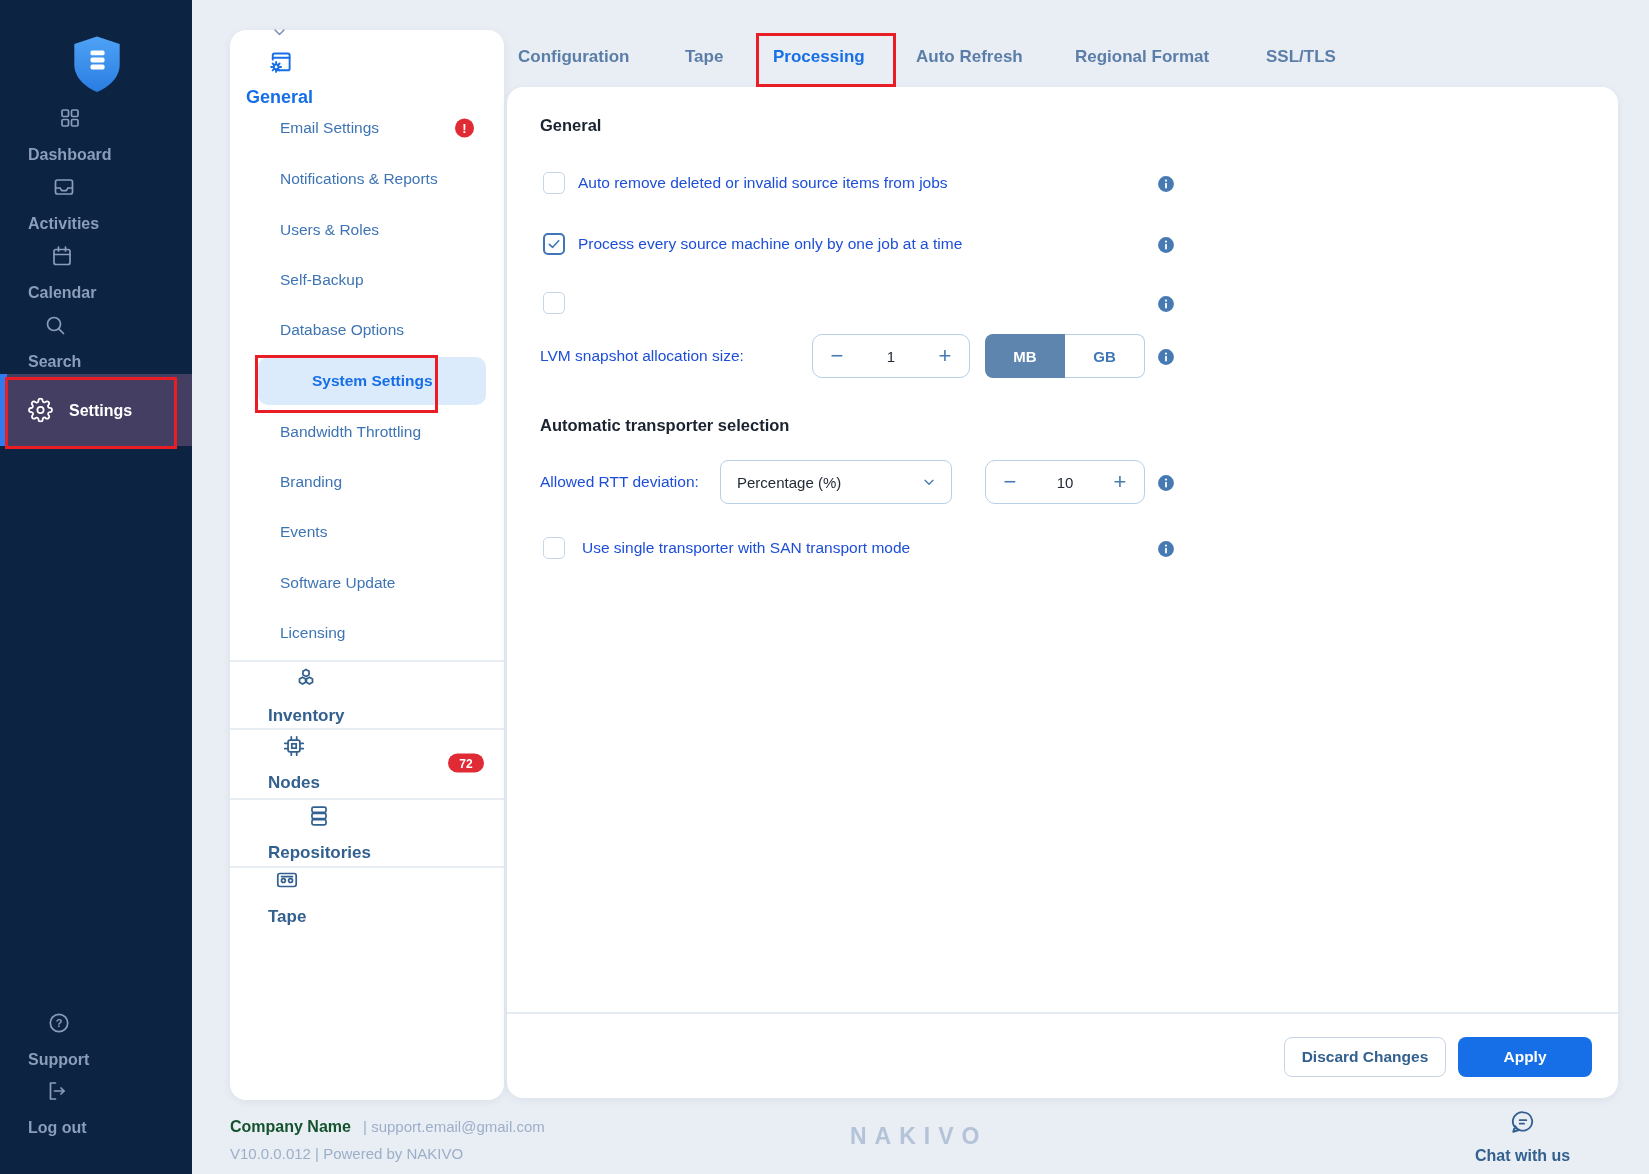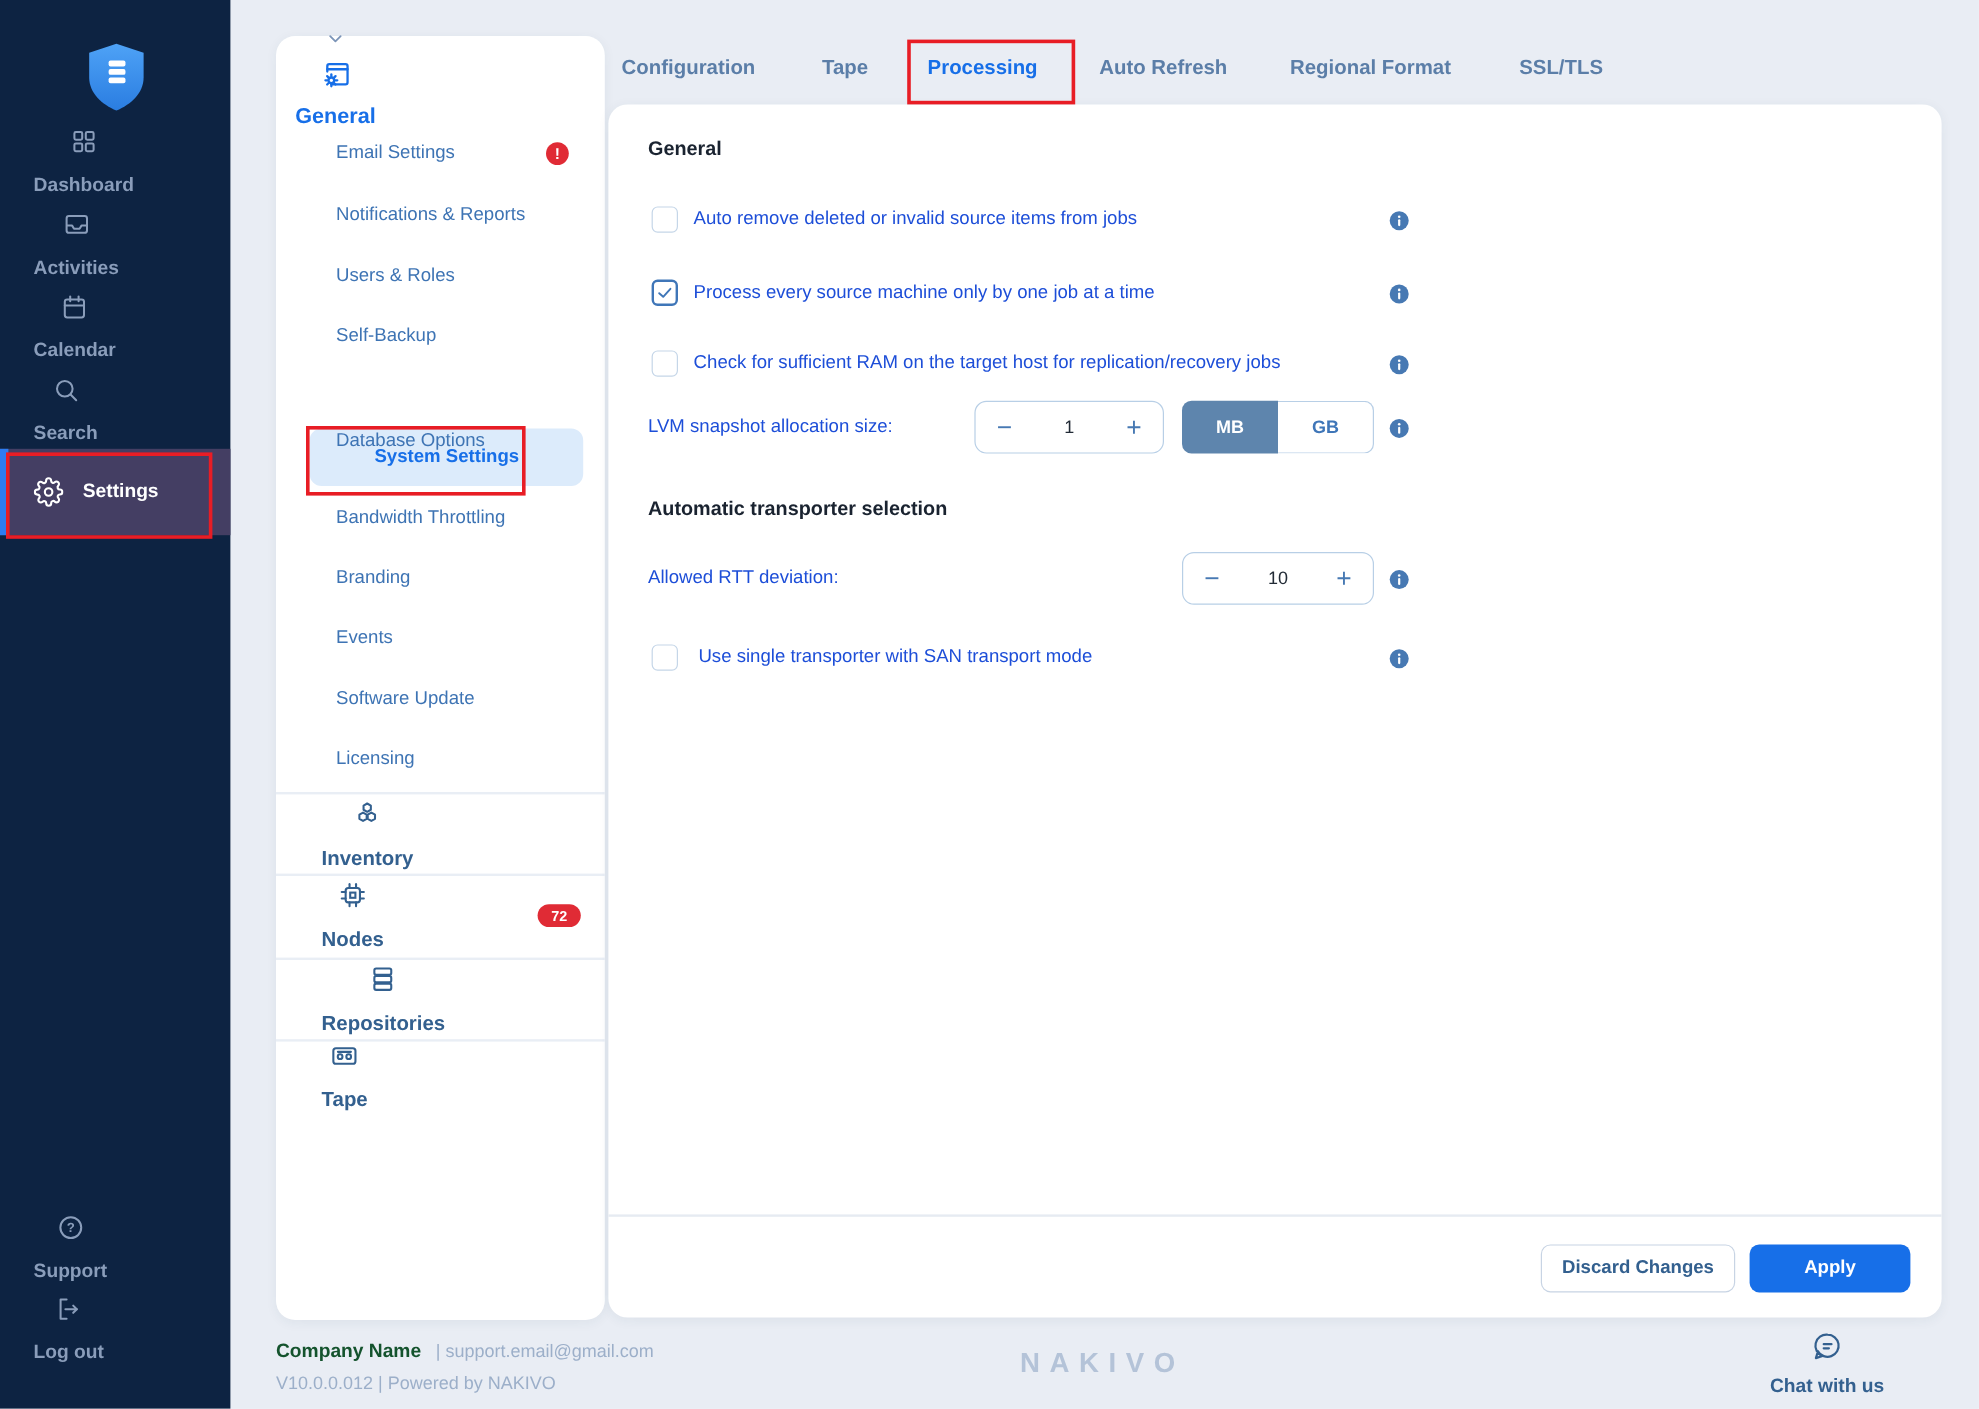--- a/index.html
+++ b/index.html
@@ -183,21 +183,21 @@
         <line x1="11.2" y1="13.3" x2="12.1" y2="12.4"></line>
     </svg>
     <span>General</span>
   </div>
 
   <div class="abs cv nav-sub" style="left:280px;top:128px;">Email Settings</div>
   <div class="abs cv badge-round" style="left:455px;top:128px;">!</div>
   <div class="abs cv nav-sub" style="left:280px;top:179px;">Notifications &amp; Reports</div>
   <div class="abs cv nav-sub" style="left:280px;top:230px;">Users &amp; Roles</div>
   <div class="abs cv nav-sub" style="left:280px;top:280px;">Self-Backup</div>
-  <div class="abs cv nav-sub" style="left:280px;top:330px;margin-top:38px;">Database Options</div>
+  <div class="abs cv nav-sub" style="left:280px;top:330px;">Database Options</div>
   <div class="abs cv nav-sub sel" style="left:280px;top:381px;margin-left:32px;">System Settings</div>
   <div class="abs cv nav-sub" style="left:280px;top:432px;">Bandwidth Throttling</div>
   <div class="abs cv nav-sub" style="left:280px;top:482px;">Branding</div>
   <div class="abs cv nav-sub" style="left:280px;top:532px;">Events</div>
   <div class="abs cv nav-sub" style="left:280px;top:583px;">Software Update</div>
   <div class="abs cv nav-sub" style="left:280px;top:633px;">Licensing</div>
 
   <div class="abs divider-h" style="top:660px;"></div>
 
   <div class="abs cv nav-sec" style="left:268px;top:696px;">
@@ -281,21 +281,20 @@
     <svg width="20" height="20" viewBox="0 0 24 24">
         <circle cx="12" cy="12" r="9.5" fill="#4779b3"></circle>
         <circle cx="12" cy="7.9" r="1.3" fill="#fff"></circle>
         <rect x="10.9" y="10.4" width="2.2" height="7" rx="1.1" fill="#fff"></rect>
       </svg>
   </div>
 
   <div class="abs cv checkbox" style="left:543px;top:303px;">
     
   </div>
-  <div class="abs cv cb-label" style="left:578px;top:303px;">Check for sufficient RAM on the target host for replication/recovery jobs</div>
   <div class="abs cv" style="left:1156px;top:304px;height:20px;">
     <svg width="20" height="20" viewBox="0 0 24 24">
         <circle cx="12" cy="12" r="9.5" fill="#4779b3"></circle>
         <circle cx="12" cy="7.9" r="1.3" fill="#fff"></circle>
         <rect x="10.9" y="10.4" width="2.2" height="7" rx="1.1" fill="#fff"></rect>
       </svg>
   </div>
 
   <div class="abs cv cb-label" style="left:540px;top:356px;">LVM snapshot allocation size:</div>
   <div class="abs stepper" style="left:812px;top:334px;width:158px;">
@@ -311,20 +310,26 @@
     <svg width="20" height="20" viewBox="0 0 24 24">
         <circle cx="12" cy="12" r="9.5" fill="#4779b3"></circle>
         <circle cx="12" cy="7.9" r="1.3" fill="#fff"></circle>
         <rect x="10.9" y="10.4" width="2.2" height="7" rx="1.1" fill="#fff"></rect>
       </svg>
   </div>
 
   <div class="abs cv h-sec" style="left:540px;top:425px;">Automatic transporter selection</div>
 
   <div class="abs cv cb-label" style="left:540px;top:482px;">Allowed RTT deviation:</div>
+  <div class="abs dropdown" style="left:720px;top:460px;width:232px;">
+    <span>Percentage (%)</span>
+    <svg width="16" height="16" viewBox="0 0 24 24" fill="none" stroke="#4779b3" stroke-width="2" stroke-linecap="round" stroke-linejoin="round">
+        <polyline points="6 9.5 12 15.5 18 9.5"></polyline>
+      </svg>
+  </div>
   <div class="abs stepper" style="left:985px;top:460px;width:160px;">
     <span class="stp-btn">−</span>
     <span class="stp-val">10</span>
     <span class="stp-btn">+</span>
   </div>
   <div class="abs cv" style="left:1156px;top:483px;height:20px;">
     <svg width="20" height="20" viewBox="0 0 24 24">
         <circle cx="12" cy="12" r="9.5" fill="#4779b3"></circle>
         <circle cx="12" cy="7.9" r="1.3" fill="#fff"></circle>
         <rect x="10.9" y="10.4" width="2.2" height="7" rx="1.1" fill="#fff"></rect>

